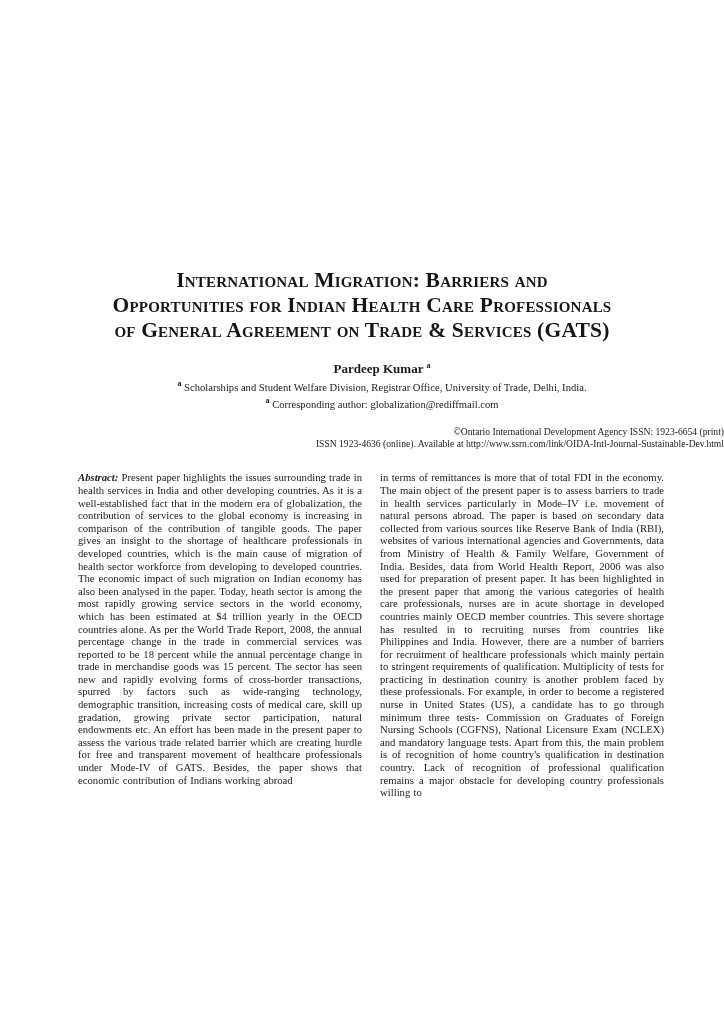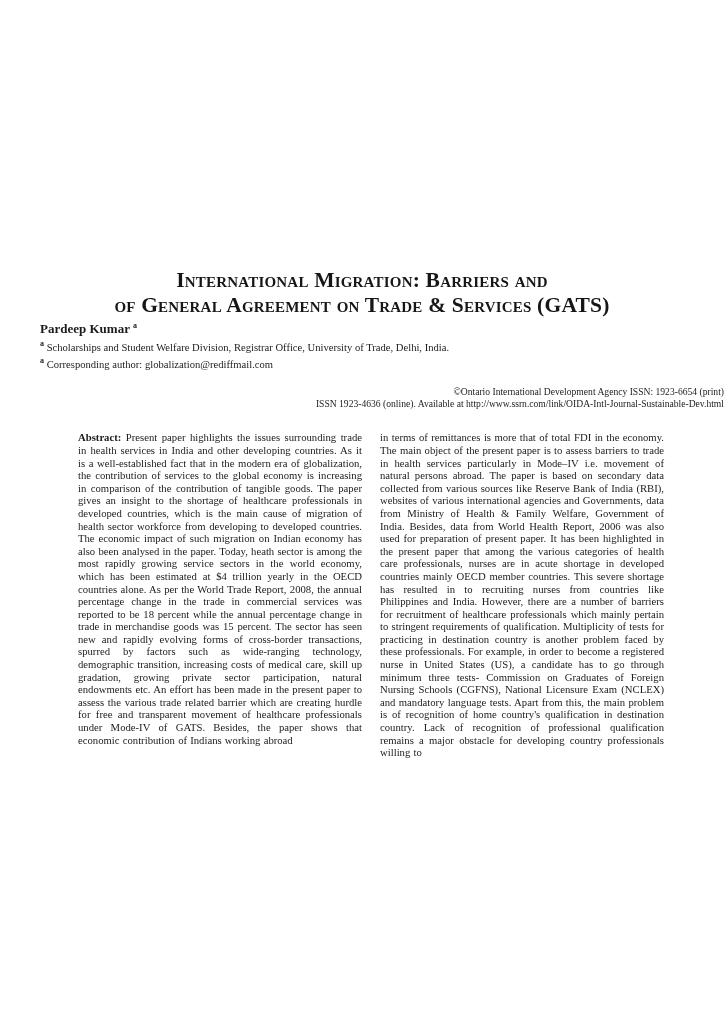--- a/index.html
+++ b/index.html
@@ -21,20 +21,22 @@
     padding-top: 268px;
     text-align: center;
     font-variant: small-caps;
     font-weight: bold;
     font-size: 21.5px;
     line-height: 25px;
     letter-spacing: 0.2px;
     color: #161616;
   }
   .author-block {
+    margin-top: 15px;
+    text-align: center;
     padding-left: 40px;
   }
   .author-name {
     font-weight: bold;
     font-size: 13px;
     line-height: 16px;
   }
   .author-name sup, .aff-line sup {
     font-weight: bold;
     font-size: 8px;
@@ -58,29 +60,31 @@
   .column {
     width: 284px;
     text-align: justify;
     font-size: 10.7px;
     line-height: 12.6px;
     word-spacing: 0.5px;
   }
   .column p { margin: 0; }
   .abstract-label {
     font-weight: bold;
+    font-style: italic;
   }
 </style>
 </head>
 <body>
 
 <div class="page">
 
   <header class="title-block">
     <div class="title-line">International Migration: Barriers and</div>
+    <div class="title-line">Opportunities for Indian Health Care Professionals</div>
     <div class="title-line">of General Agreement on Trade &amp; Services (GATS)</div>
   </header>
 
   <section class="author-block">
     <div class="author-name"><span>Pardeep Kumar</span> <sup>a</sup></div>
     <div class="aff-line"><sup>a</sup> <span>Scholarships and Student Welfare Division, Registrar Office,  University of Trade, Delhi, India.</span></div>
     <div class="aff-line"><sup>a</sup> <span>Corresponding author:</span> <span>globalization@rediffmail.com</span></div>
   </section>
 
   <section class="publisher-block">

